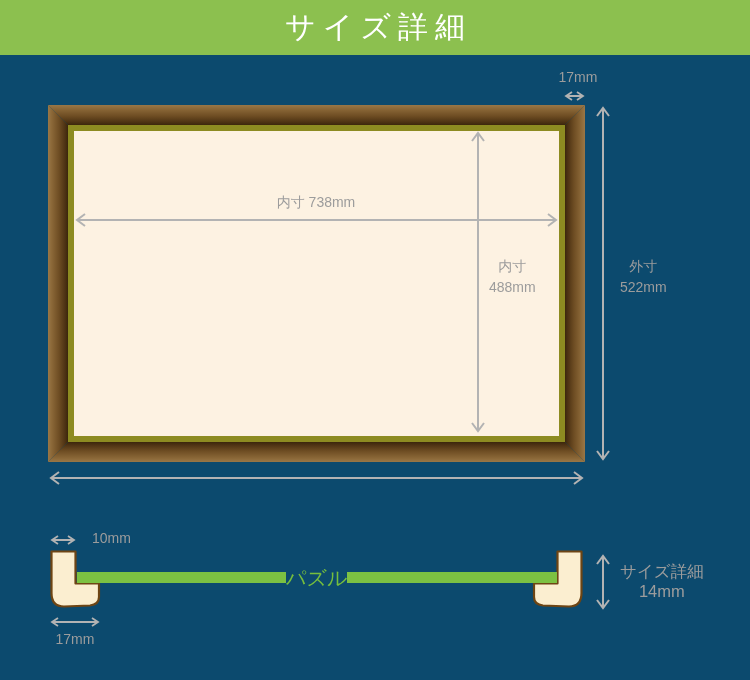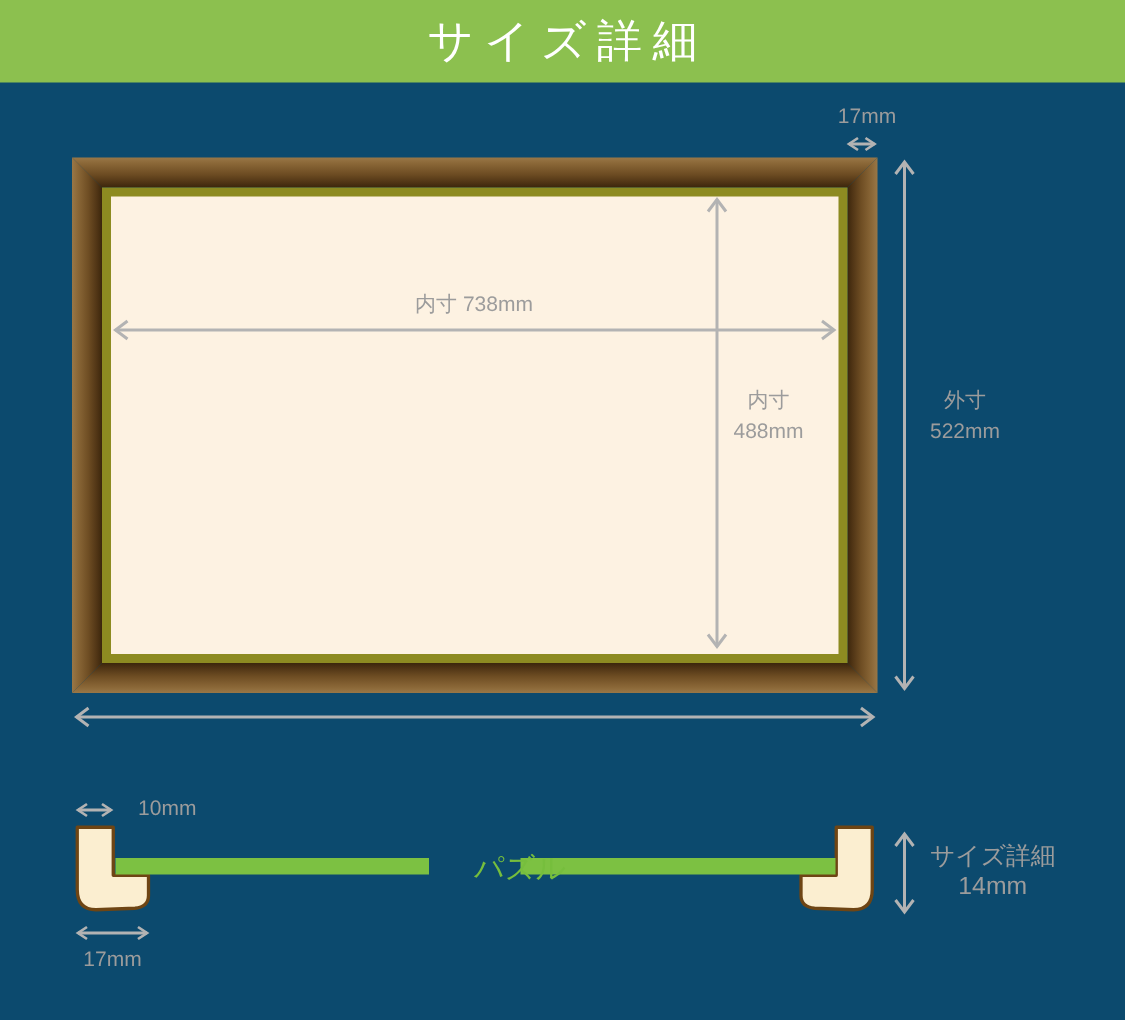--- a/index.html
+++ b/index.html
@@ -17,21 +17,21 @@
   }
   svg.diagram{position:absolute;left:0;top:0;width:750px;height:680px;}
   .lbl{
     position:absolute;color:#9C9C9C;font-size:14px;line-height:21px;
     white-space:nowrap;
   }
   .lbl.center{text-align:center;}
   .lbl .stack{display:block;text-align:center;}
   .puzzle-lbl{
     position:absolute;color:#76BE3D;font-size:20px;font-weight:500;
-    text-align:center;white-space:nowrap;padding-left:30px;
+    text-align:center;white-space:nowrap;
   }
   .footer-note{
     position:absolute;right:40px;top:646px;color:#A9A9A9;font-size:13px;
     white-space:nowrap;
   }
 </style>
 </head>
 <body>
 
 <div class="stage">

